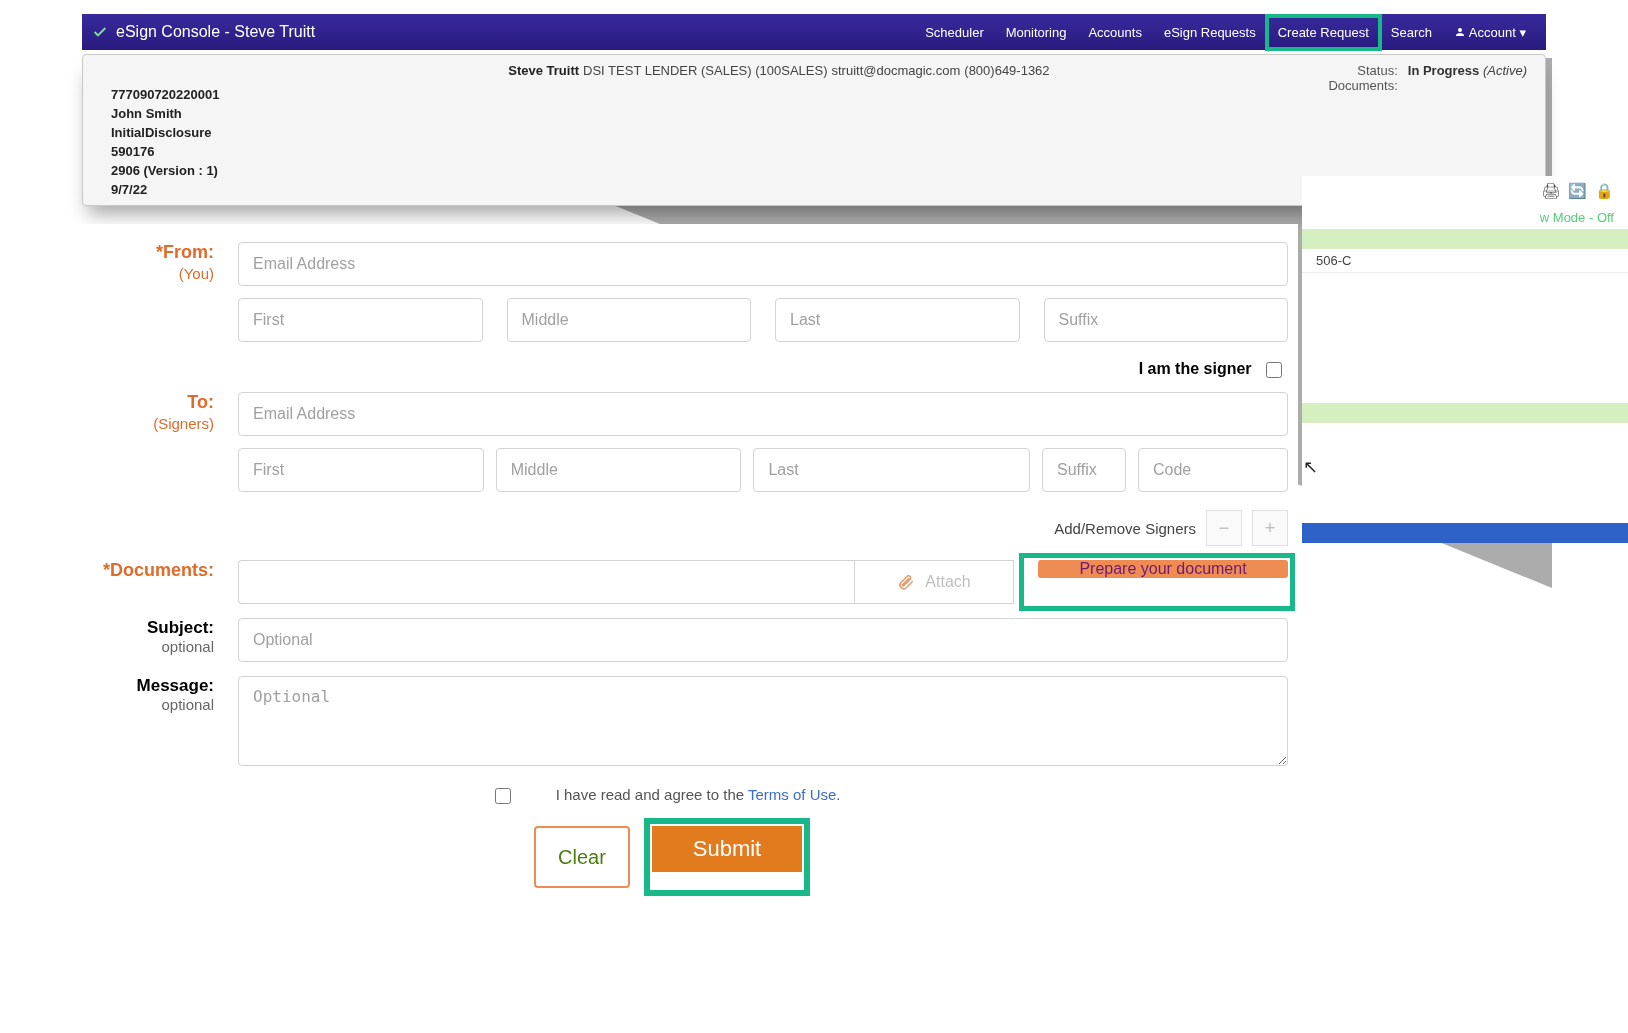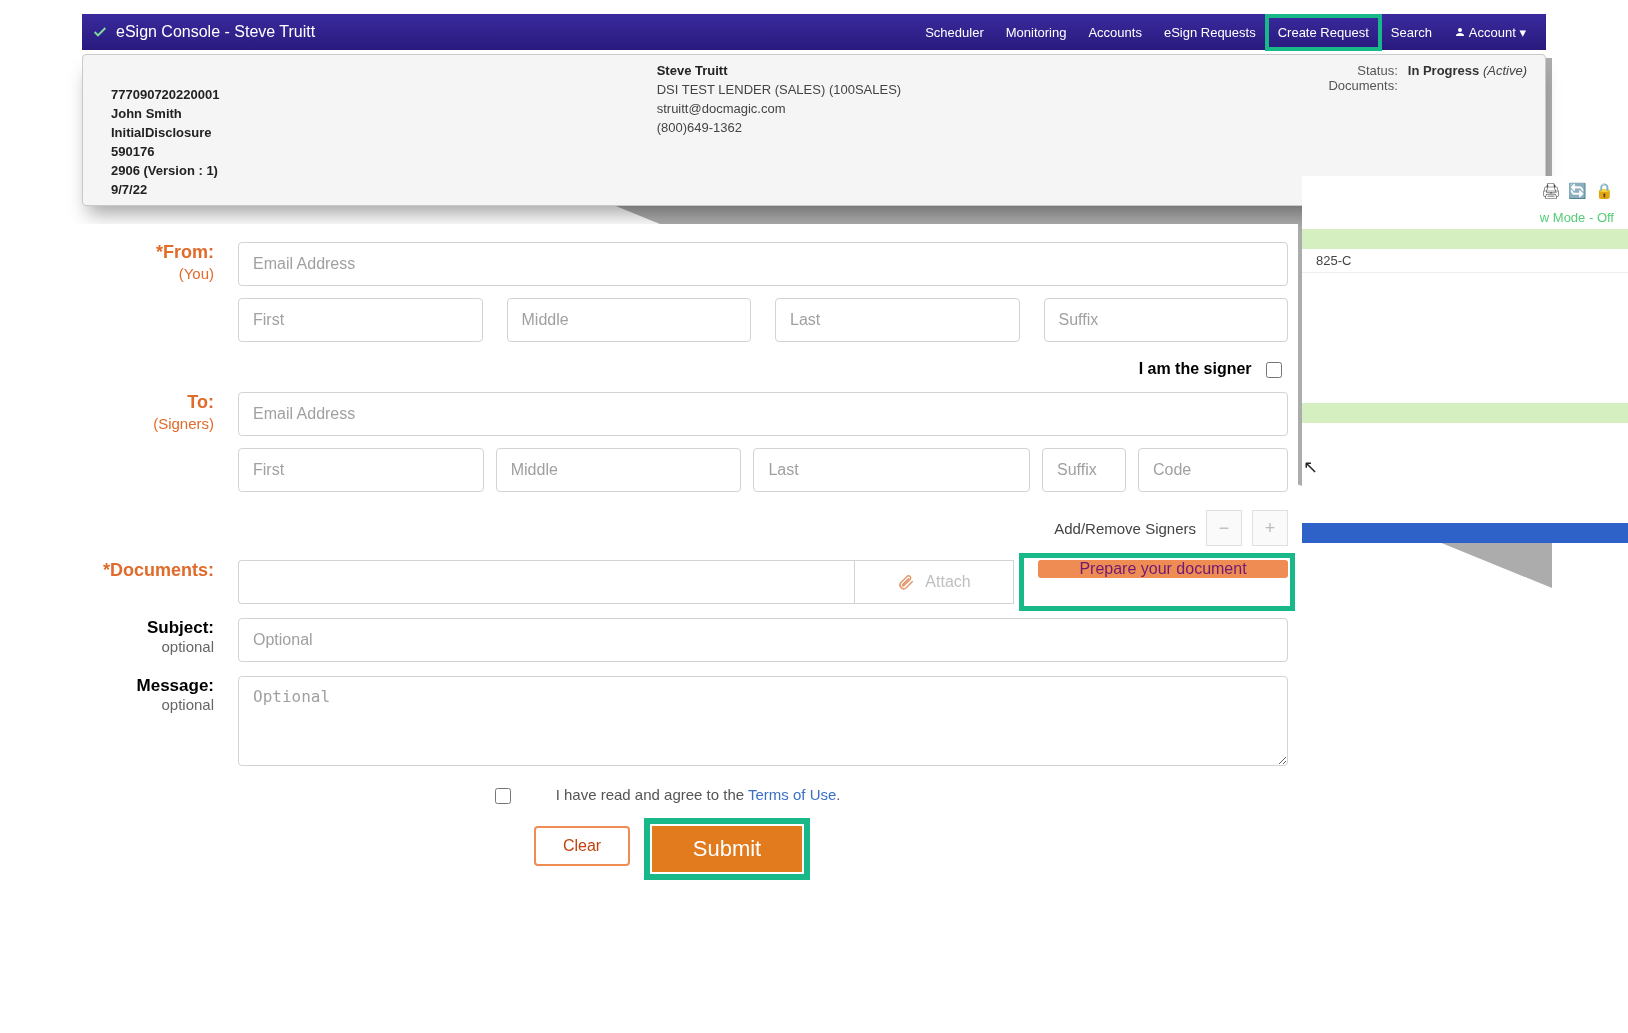--- a/index.html
+++ b/index.html
@@ -53,21 +53,21 @@
   padding: 8px 18px;
   font-size: 13px;
   color: #333;
   box-shadow: 0 14px 18px -6px rgba(0,0,0,0.35);
 }
 .hp-col { display: flex; flex-direction: column; gap: 4px; }
 .hp-col.labels { text-align: right; width: 120px; color:#555;}
 .hp-col.values { margin-left: 10px; font-weight: bold; color:#222;margin-top:24px; }
 .hp-center { flex:1; display:flex; justify-content:center; }
 .hp-center .lc { text-align:right; color:#555; width:70px; }
-.hp-center .lv { margin-left:10px; font-weight:bold; color:#222; display:flex; flex-direction:column; gap:4px;}
+.hp-center .lv { margin-left:10px; font-weight:bold; color:#222; display:flex; gap:4px;}
 .hp-center .lv .sub { font-weight:normal; color:#444; }
 .hp-right { text-align:right; display:flex; gap:10px;}
 .hp-right .rc { color:#555; }
 .hp-right .rv { font-weight:bold; }
 .hp-right .rv .sub { font-weight:normal; color:#444;font-style:italic;}
 .form-area {
   margin: 18px 0 0 38px;
   width: 1260px;
   background:#fff;
   padding: 18px 0 40px 0;
@@ -122,22 +122,22 @@
   font-size:16px; cursor:pointer; border-radius:3px;
 }
 .prep-wrap {
   outline:5px solid #18b889; outline-offset:2px; padding:0; margin-left:12px;
 }
 .terms-row { text-align:center; font-size:15px; color:#555; margin-top:20px;}
 .terms-row input { width:16px; height:16px; margin-right:40px; vertical-align:middle;}
 .terms-row a { color:#3a6fc7; text-decoration:none; }
 .btn-row { display:flex; justify-content:center; gap:22px; margin-top:22px;}
 .clear-btn {
-  width:96px; height:40px; border:2px solid #ee8c54; color:#c2410c; background:#fff;
-  font-size:16px; border-radius:4px; display:flex; align-items:center; justify-content:center; cursor:pointer;
+  width:96px; height:62px; border:2px solid #ee8c54; color:#4d7c0f; background:#fff;
+  font-size:20px; border-radius:4px; display:flex; align-items:center; justify-content:center; cursor:pointer;
 }
 .submit-btn {
   width:150px; height:46px; background:#e27a1e; color:#fff; font-size:22px;
   display:flex; align-items:center; justify-content:center; cursor:pointer;
 }
 .submit-wrap { outline:6px solid #18b889; outline-offset:2px; }
 
 .side-info {
   position:absolute;
   top: 176px; right: 0; width: 326px;
@@ -222,21 +222,21 @@
 </div>
 
 <div class="side-info">
   <div class="side-icons">
     <span>🖨</span>
     <span>🔄</span>
     <span>🔒</span>
   </div>
   <div class="side-mode"><span>w Mode - Off</span></div>
   <div class="side-green"></div>
-  <div class="side-line">825-C</div>
+  <div class="side-line">506-C</div>
   <div class="cursor-arrow">↖</div>
   <div style="height:130px"></div>
   <div class="side-green"></div>
   <div style="height:100px"></div>
   <div class="side-blue"></div>
 </div>
 
 <div class="form-area">
 
   <div class="form-row">

